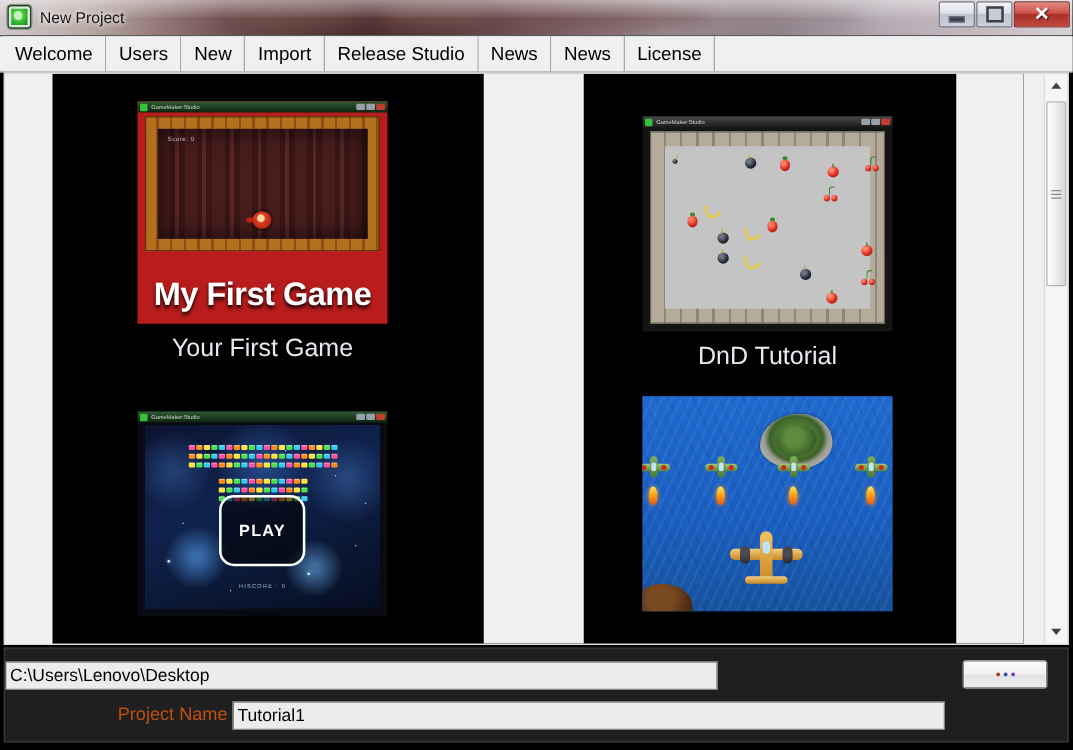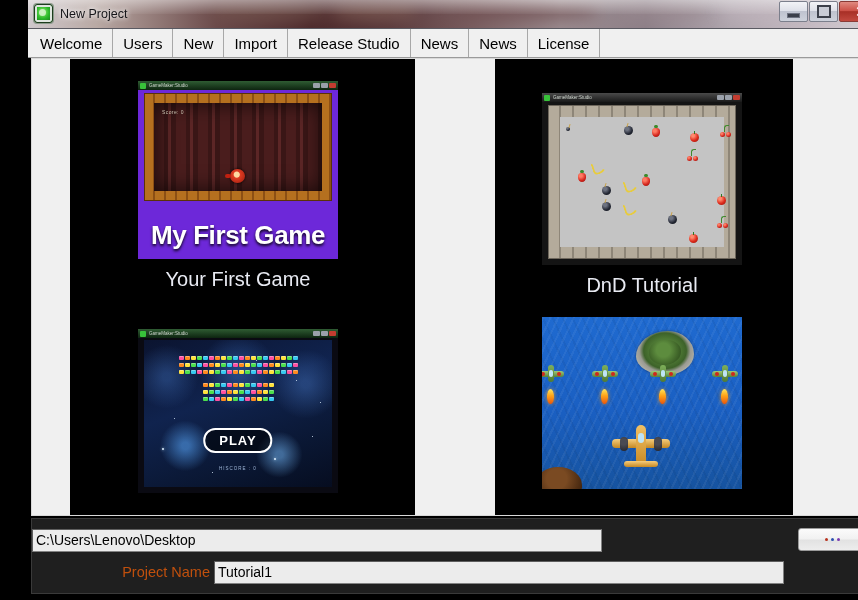--- a/index.html
+++ b/index.html
@@ -9,21 +9,20 @@
     font-family: "Liberation Sans", sans-serif;
     background: #000;
   }
 
   
   #window {
     position: absolute;
     left: 0; top: 0;
     width: 724px; height: 600px;
     box-sizing: border-box;
-    margin-left: 28px;
   }
 
   
   #titlebar {
     position: absolute;
     left: 0; top: 0;
     width: 858px; height: 29px;
     box-sizing: border-box;
     background:
       linear-gradient(to right,
@@ -226,21 +225,21 @@
   }
   .mini-title {
     font-size: 4.5px; color: #cfd6cf; white-space: nowrap;
     font-family: "Liberation Sans", sans-serif;
   }
   .mini-btns { margin-left: auto; display: flex; gap: 1px; }
   .mb { width: 7px; height: 5px; background: #9aa0aa; border-radius: 1px; }
   .mb.r { background: #c33c30; }
 
   
-  #shot1 { width: 200px; height: 178px; background: #6d28d9; }
+  #shot1 { width: 200px; height: 178px; background: #b91c1c; }
   #g1-wood-frame {
     position: absolute; left: 6px; top: 12px; right: 6px; bottom: 58px;
     background:
       repeating-linear-gradient(90deg, #b5701f 0 9px, #8c4f14 9px 11px);
     box-shadow: inset 0 0 0 1px #5a3209;
   }
   #g1-inner {
     position: absolute; left: 16px; top: 22px; right: 16px; bottom: 68px;
     background:
       repeating-linear-gradient(90deg,
@@ -356,21 +355,21 @@
     border-radius: 1px;
     box-shadow: inset 0 1px 0 rgba(255,255,255,.35);
   }
   #g3-title-wrap {
     position: absolute; left: 0; right: 0; top: 16px;
     display:flex; flex-direction:column; align-items:center; gap:3px;
   }
   #g3-play {
     position: absolute; left: 50%; transform: translateX(-50%);
     bottom: 34px;
-    padding: 3px 14px;
+    padding: 19px 14px;
     border: 2px solid #ffffff;
     border-radius: 12px;
     background: rgba(0,0,0,.55);
     color: #ffffff;
     font-size: 13px; font-weight: bold;
     letter-spacing: 1px;
   }
   #g3-hiscore {
     position:absolute; left:0; right:0; bottom: 16px;
     text-align:center; font-size:4.5px; color:#9fb6d8; letter-spacing:1px;

